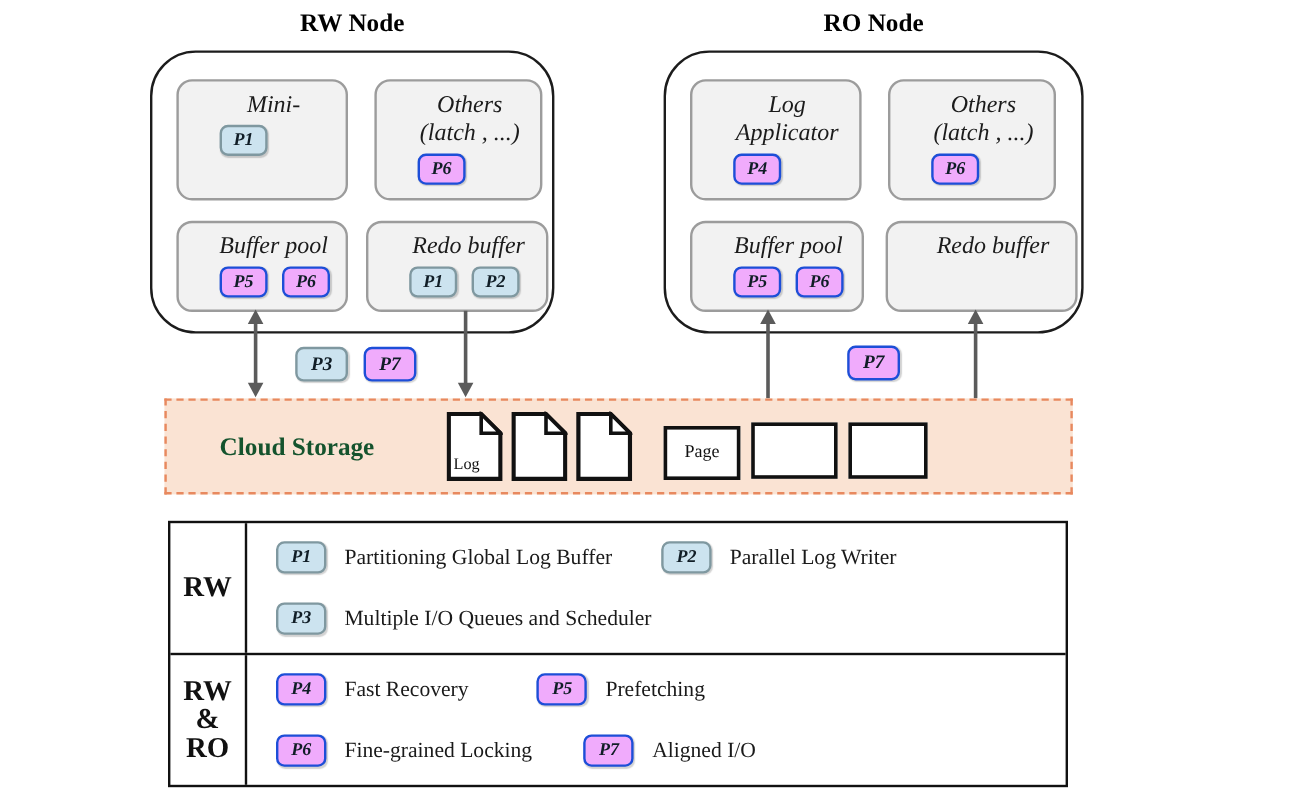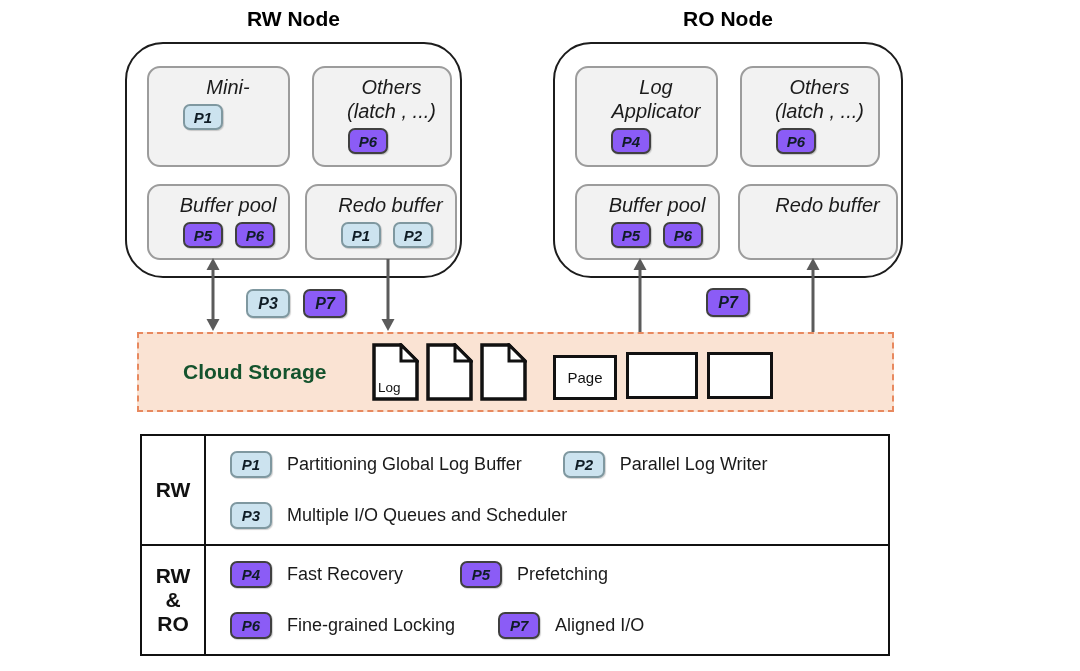--- a/index.html
+++ b/index.html
@@ -1,18 +1,18 @@
 <!DOCTYPE html>
 <html><head>
 <meta charset="utf-8">
 <style>
   html,body { margin:0; padding:0; background:#ffffff; }
   .canvas {
     position:relative; width:960px; height:671px; background:#ffffff;
-    font-family:Liberation Sans, sans-serif; overflow:hidden; color:#111;
+    font-family:Liberation Serif, serif; overflow:hidden; color:#111;
   }
   .node-title {
     position:absolute; top:7px; text-align:center;
     font-weight:700; font-size:21px; color:#000;
   }
   .node-container {
     position:absolute; border:2px solid #1c1c1c; border-radius:38px;
     background:#ffffff; box-sizing:border-box;
   }
   .inner-box {
@@ -28,21 +28,21 @@
     padding-left:15px; margin-top:5px;
   }
   .badge {
     display:inline-flex; align-items:center; justify-content:center;
     min-width:40px; height:26px; padding:0 5px; border-radius:7px;
     font-style:italic; font-weight:700; font-size:15px; color:#101d26;
     box-sizing:border-box; box-shadow:1px 1px 1px rgba(0,0,0,0.18);
     background:#eee;
   }
   .badge.blue  { background:#cce3ef; border:2px solid #7f98a0; }
-  .badge.green { background:#8b5cf6; border:2px solid #404040; }
+  .badge.green { background:#f0abfc; border:2px solid #1d4ed8; }
   .float-badge { position:absolute; min-width:44px; height:29px; font-size:16px; }
   .arrow-layer { position:absolute; left:0; top:0; pointer-events:none; }
   .cloud {
     position:absolute; left:137px; top:332px; width:757px; height:80px;
     background:#fae3d3; border:2px dashed #e8895f; box-sizing:border-box;
     display:flex; align-items:center;
   }
   .cloud-label { font-weight:700; font-size:21px; color:#14532d; margin-left:44px; }
   .doc-group { position:absolute; left:372px; top:343px; display:flex; gap:7px; }
   .doc { position:relative; width:47px; height:58px; }
@@ -58,21 +58,21 @@
   .legend-table {
     position:absolute; left:140px; top:434px; width:750px; height:222px;
     border:2px solid #111; box-sizing:border-box; background:#fff;
     display:flex; flex-direction:column;
   }
   .legend-row { display:flex; flex:1; min-height:0; }
   .legend-row.second { border-top:2px solid #111; }
   .legend-label {
     width:64px; border-right:2px solid #111; box-sizing:border-box;
     display:flex; flex-direction:column; align-items:center; justify-content:center;
-    font-weight:700; font-size:21px; line-height:24px; color:#111;
+    font-weight:700; font-size:24px; line-height:24px; color:#111;
   }
   .legend-content {
     flex:1; display:flex; flex-direction:column; justify-content:center;
     gap:24px; padding-left:24px;
   }
   .legend-line { display:flex; align-items:center; gap:15px; font-size:18px; color:#1a1a1a; }
   .legend-line .badge { min-width:42px; height:27px; }
   .sp26 { margin-left:26px; }
   .sp42 { margin-left:42px; }
   .sp28 { margin-left:28px; }

